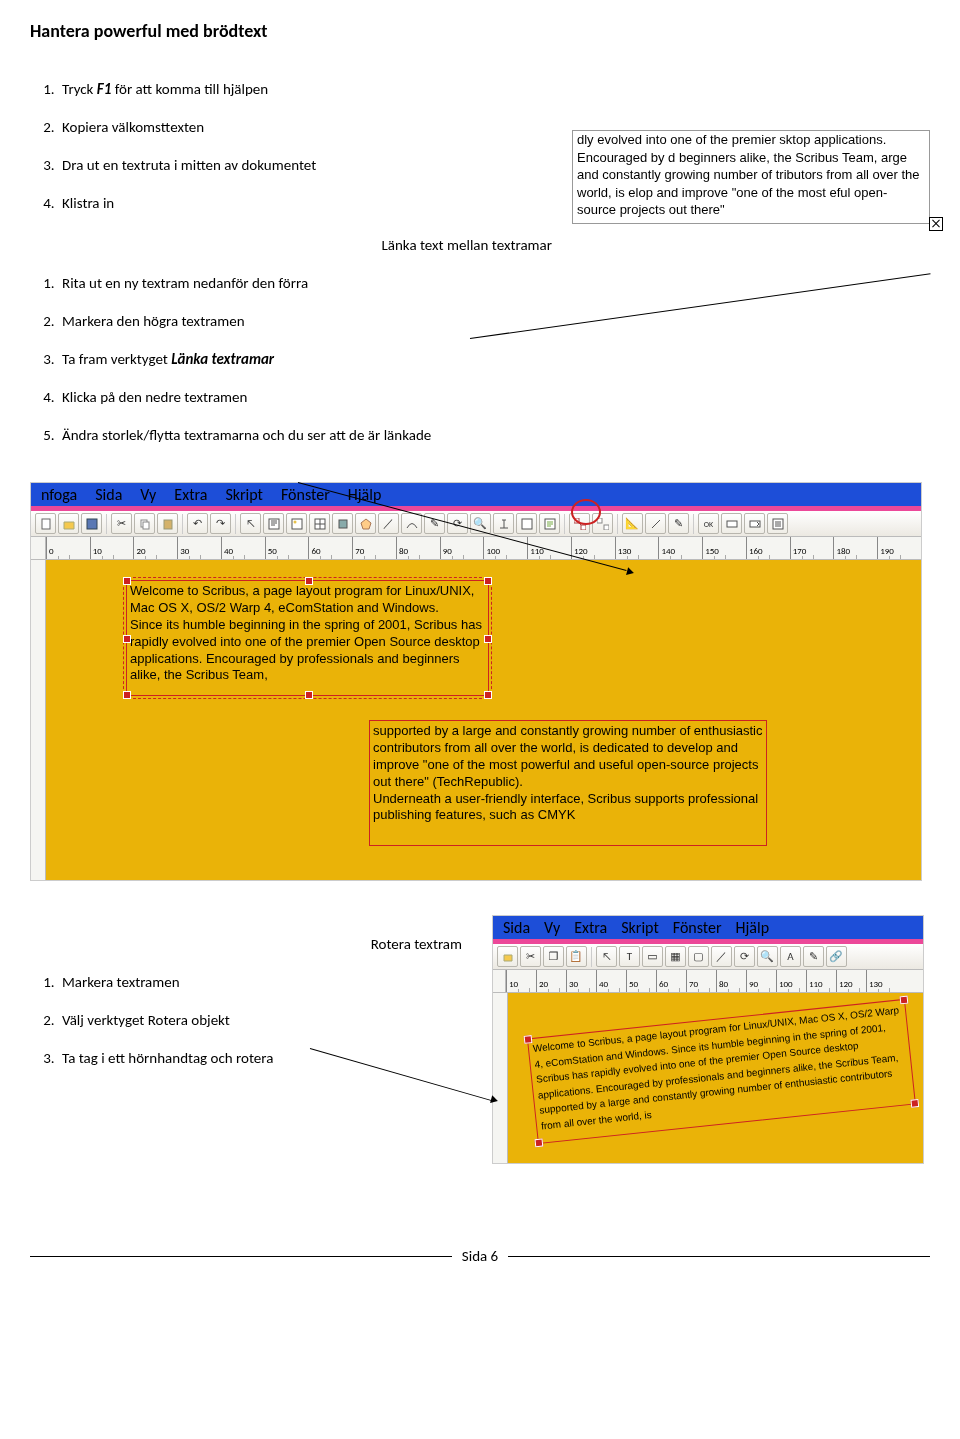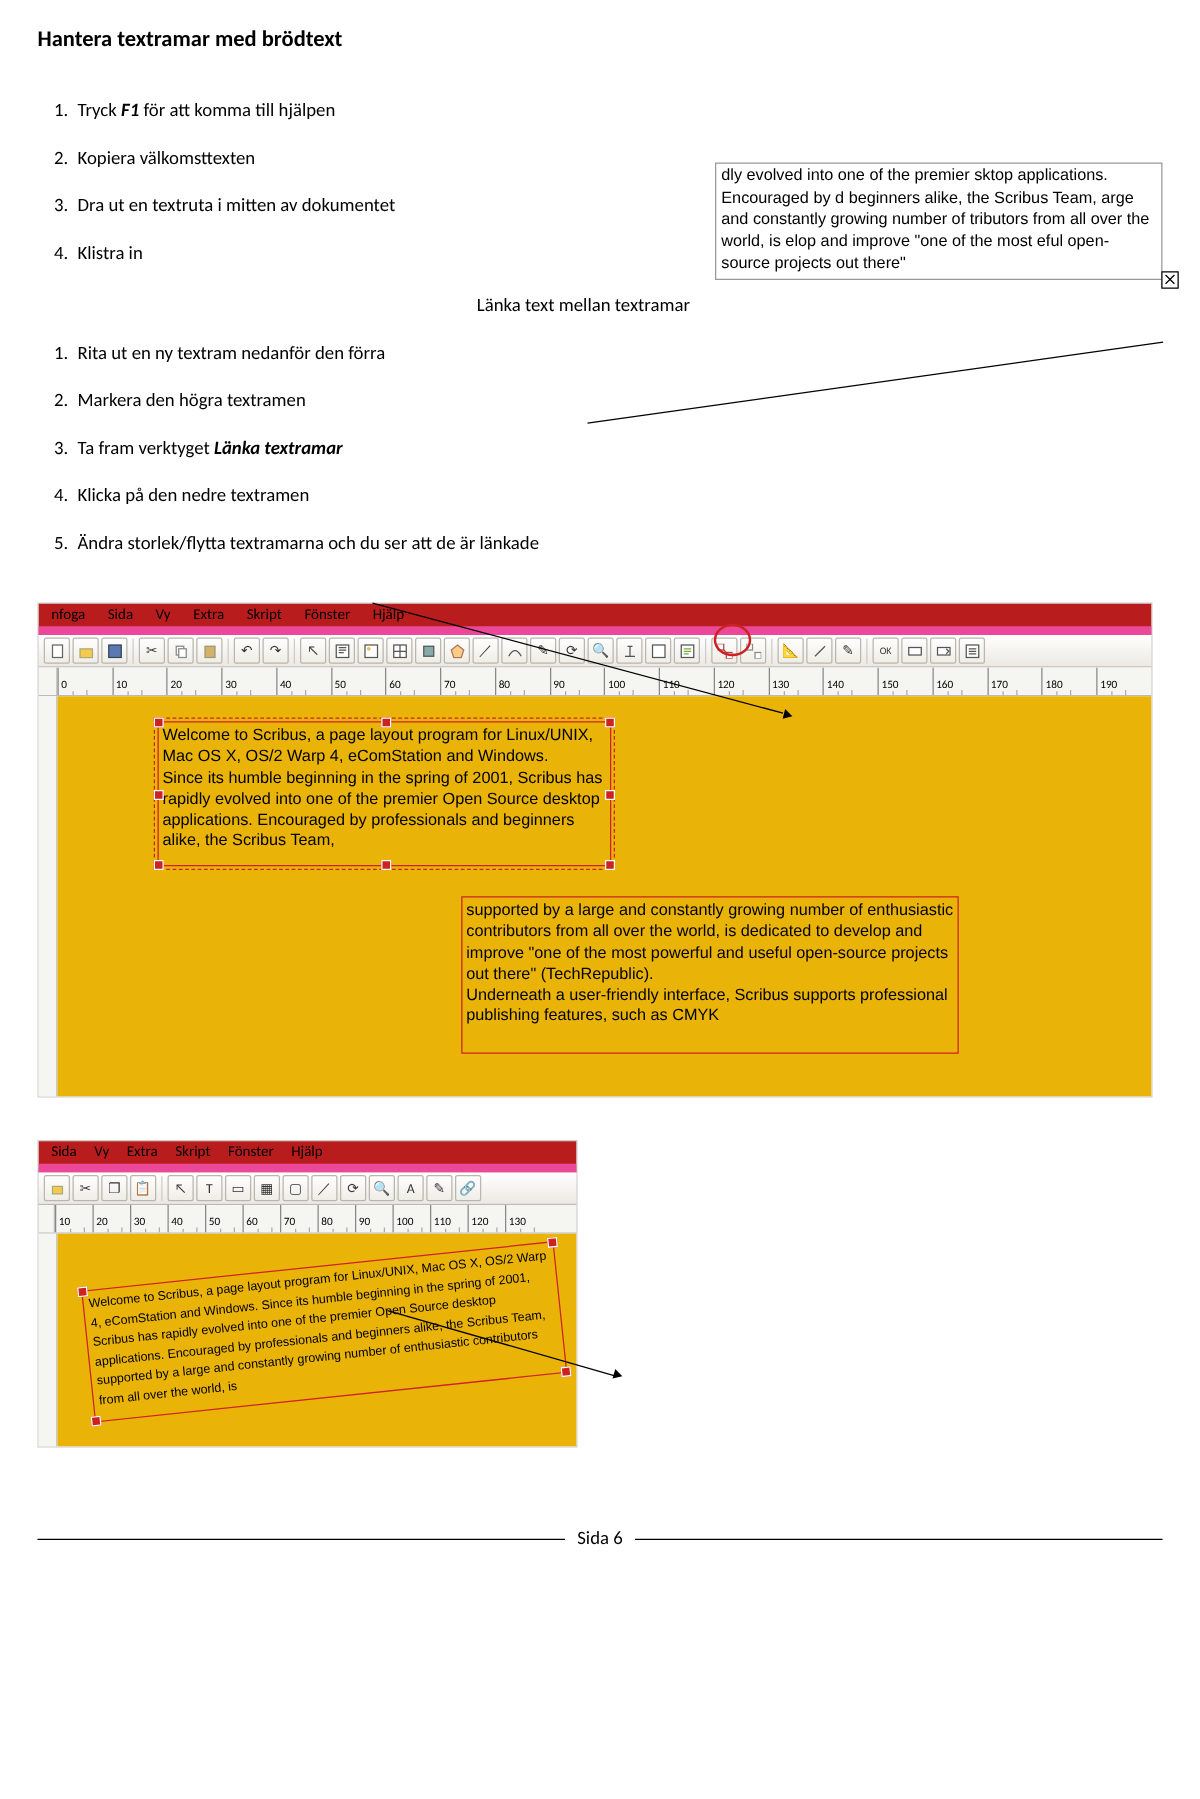--- a/index.html
+++ b/index.html
@@ -84,23 +84,23 @@
     margin-top: 18px;
     border: 1px solid #ccc;
     position: relative;
     width: 890px;
     background: #fff;
   }
   .menubar {
     display: flex;
     gap: 18px;
     padding: 2px 10px;
-    font-size: 12px;
-    background: #b91c1c;
-    border-bottom: 7px solid #ec4899;
+    font-size: 16px;
+    background: #1d4ed8;
+    border-bottom: 5px solid #ec4899;
   }
   .toolbar {
     display: flex;
     align-items: center;
     gap: 2px;
     padding: 2px 4px;
     background: linear-gradient(#fff,#ece9e2);
     border-bottom: 1px solid #bbb;
   }
   .tbtn {
@@ -204,38 +204,38 @@
     transform: rotate(-6deg);
     transform-origin: left bottom;
     border: 1px solid #c22;
     font-family: Arial, sans-serif;
     font-size: 12px;
     padding: 2px 4px;
     line-height: 1.3;
   }
   
   .page-footer {
-    margin-top: 64px;
+    margin-top: 83px;
     display: flex;
     justify-content: center;
     align-items: center;
     gap: 10px;
   }
   .hr {
     flex: 1;
     border-top: 1px solid #000;
   }
   .rotera-row { display: flex; gap: 30px; align-items: flex-start; margin-top: 30px;}
   .rotera-left { flex: 0 0 48%; }
   .rotera-right { flex: 1;}
 </style>
 </head>
 <body>
 
-<h2>Hantera textramar med brödtext</h2>
+<h2>Hantera powerful med brödtext</h2>
 
 <div class="col-row">
   <div class="col-left">
     <ol>
       <li><span>Tryck </span><span class="boldital">F1</span><span> för att komma till hjälpen</span></li>
       <li>Kopiera välkomsttexten</li>
       <li>Dra ut en textruta i mitten av dokumentet</li>
       <li>Klistra in</li>
     </ol>
 
@@ -446,20 +446,28 @@
       </div>
       <div class="tframe" style="left:300px; top:160px; width:390px; height:120px;margin-left:23px;">
         <span style="white-space:pre-line;">supported by a large and constantly growing number of enthusiastic contributors from all over the world, is dedicated to develop and improve "one of the most powerful and useful open-source projects out there" (TechRepublic).
 Underneath a user-friendly interface, Scribus supports professional publishing features, such as CMYK</span>
       </div>
     </div>
   </div>
 </div>
 
 <div class="rotera-row">
+  <div class="rotera-left">
+    <h3>Rotera textram</h3>
+    <ol>
+      <li>Markera textramen</li>
+      <li>Välj verktyget Rotera objekt</li>
+      <li>Ta tag i ett hörnhandtag och rotera</li>
+    </ol>
+  </div>
   <div class="rotera-right">
     <div class="scribus-shot2">
       <div class="menubar" style="gap:14px;">
         <span>Sida</span>
         <span>Vy</span>
         <span>Extra</span>
         <span>Skript</span>
         <span>Fönster</span>
         <span>Hjälp</span>
       </div>

